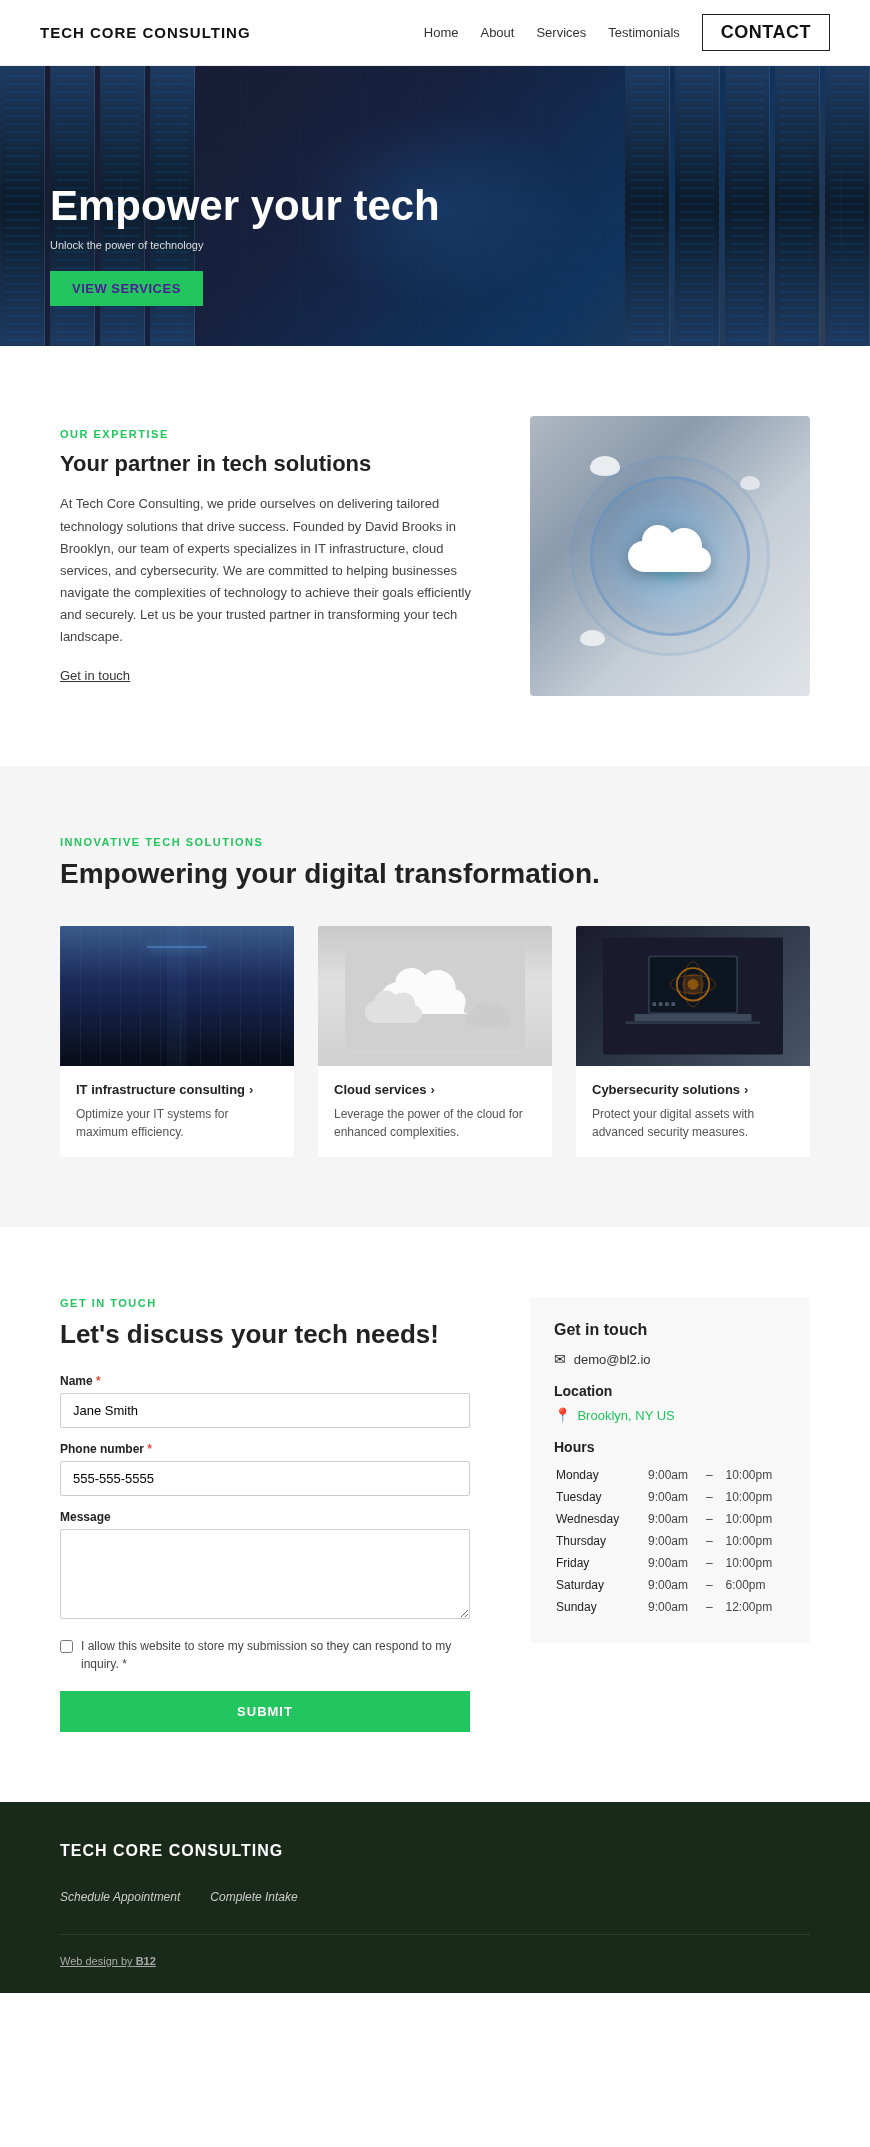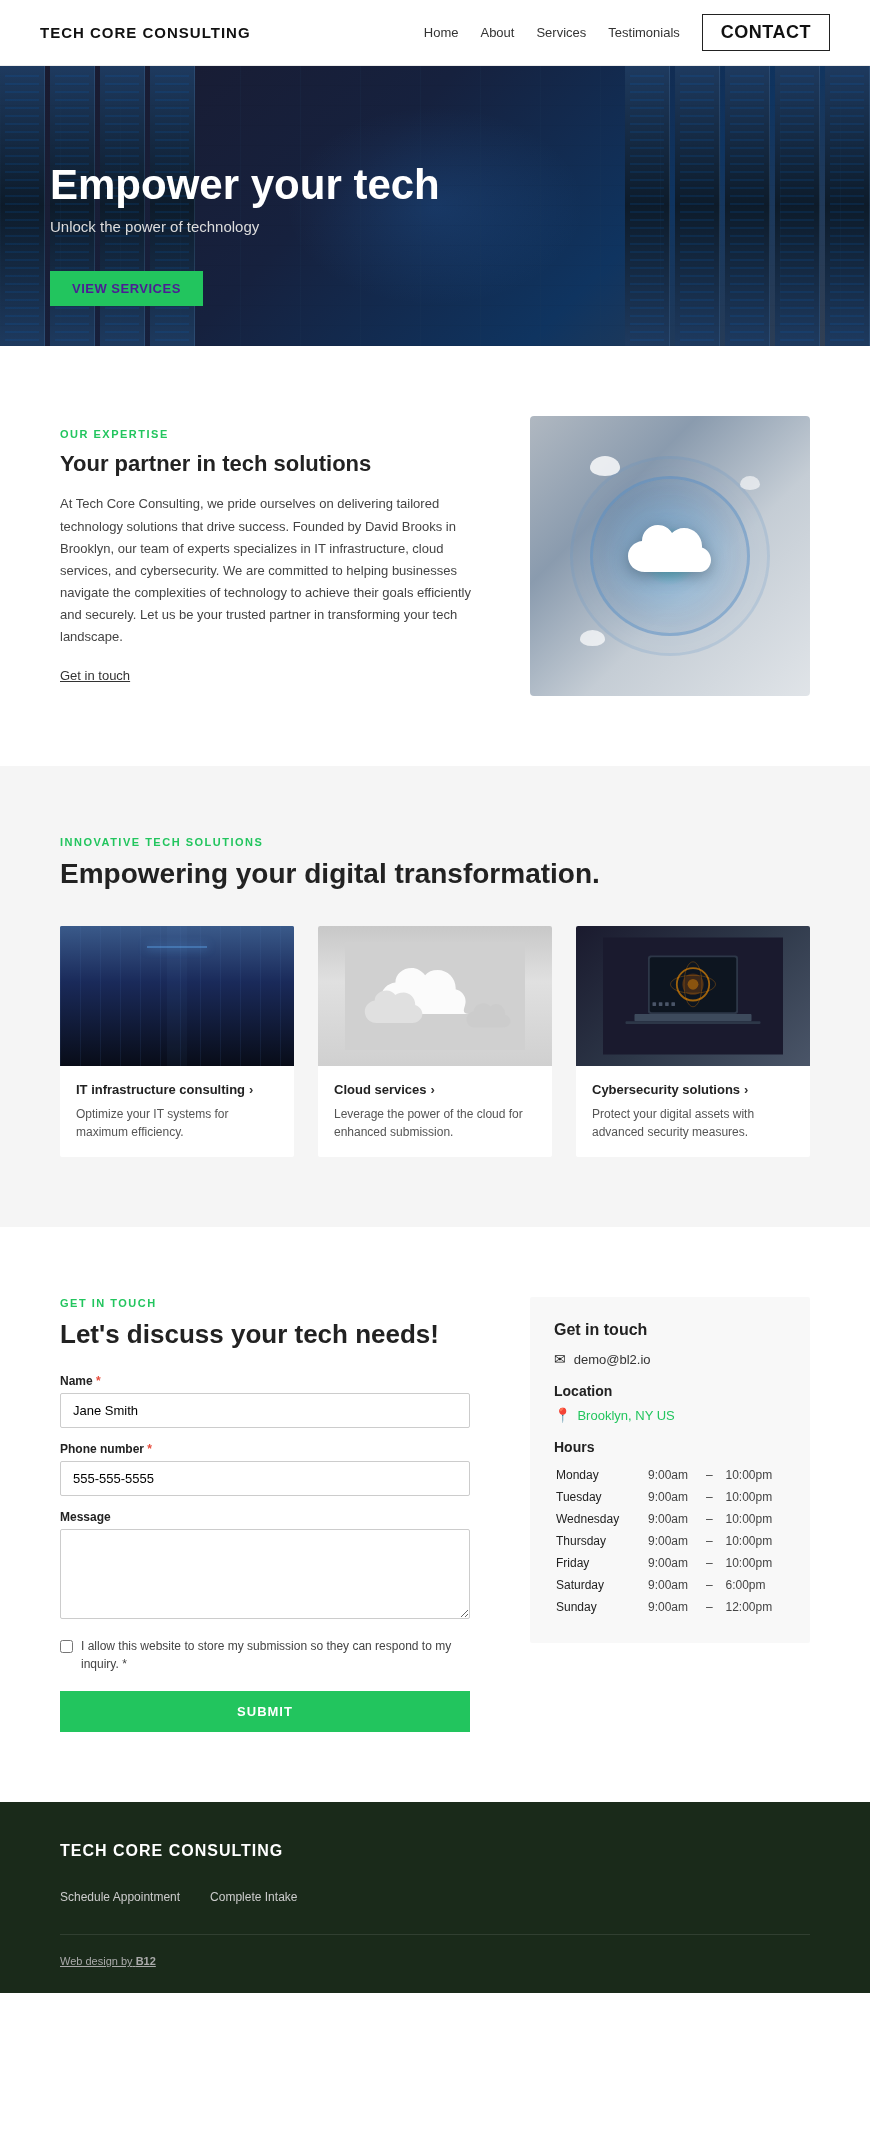--- a/index.html
+++ b/index.html
@@ -39,21 +39,21 @@
       position: absolute; top: 0; bottom: 0; width: 45px;
       background: linear-gradient(180deg, #1e3a5f 0%, #0d1b2a 50%, #1e3a5f 100%);
       border-right: 1px solid rgba(100,150,200,0.2);
     }
     .rack-col::before {
       content: ''; position: absolute; inset: 5px 5px; 
       background: repeating-linear-gradient(0deg, rgba(0,100,200,0.15) 0px, rgba(0,100,200,0.15) 2px, transparent 2px, transparent 8px);
     }
     .hero-content { position: relative; z-index: 2; }
     .hero h1 { font-size: 42px; font-weight: 900; color: #fff; line-height: 1.1; margin-bottom: 10px; }
-    .hero p { font-size: 15px; color: #ddd; margin-bottom: 36px; }
+    .hero p { font-size: 11px; color: #ddd; margin-bottom: 20px; }
     .view-services-btn {
       background: #22c55e; color: #4c1d95; border: none; padding: 10px 22px;
       font-size: 13px; font-weight: 700; cursor: pointer; text-transform: uppercase;
       letter-spacing: 0.5px;
     }
 
     
     .about-section {
       padding: 70px 60px; display: flex; gap: 50px; align-items: center;
     }
@@ -153,21 +153,21 @@
     .hours-table tr td:first-child { width: 90px; font-weight: 500; color: #222; }
     .hours-table tr td:nth-child(2), .hours-table tr td:nth-child(4) { color: #444; }
     .hours-table tr td:nth-child(3) { padding: 0 6px; color: #444; }
 
     
     footer {
       background: #1a2a1a; padding: 40px 60px 24px;
     }
     .footer-logo { font-weight: 900; font-size: 16px; color: #fff; letter-spacing: 1px; margin-bottom: 30px; }
     .footer-links { display: flex; gap: 30px; margin-bottom: 30px; }
-    .footer-links a { color: #ccc; font-size: 12px; text-decoration: none; }
+    .footer-links a { color: #ccc; font-size: 12px; text-decoration: none; font-style: italic; }
     .footer-bottom { border-top: 1px solid rgba(255,255,255,0.1); padding-top: 16px; }
     .footer-bottom a { font-size: 11px; color: #aaa; text-decoration: underline; }
     .footer-bottom strong { font-weight: 900; color: #aaa; }
   </style>
 </head>
 <body>
 
 <header>
   <div class="logo">TECH CORE CONSULTING</div>
   <nav>
@@ -262,21 +262,21 @@
           <path d="M75,90 H35 C27,90 22,84 22,77 C22,71 27,66 33,65 C33,59 39,54 46,54 C50,54 54,56 56,59 C58,57 61,56 65,56 C72,56 78,62 78,69 C78,69.3 78,69.7 77.9,70 C82,71.5 86,75 86,80 C86,85 81,90 75,90 Z" fill="#e0e0e0"></path>
 
           <path d="M175,95 H145 C139,95 135,91 135,86 C135,81 139,78 143,77 C143,72 148,68 154,68 C157,68 160,69.5 162,72 C163,70 165,69 168,69 C173,69 178,74 178,80 C178,80.2 178,80.5 177.9,80.7 C181,81.7 184,84.5 184,88 C184,92 180,95 175,95 Z" fill="#cccccc"></path>
         </svg>
       </div>
       <div class="service-body">
         <div class="service-title">
           <span>Cloud services</span>
           <span class="arrow">›</span>
         </div>
-        <div class="service-desc">Leverage the power of the cloud for enhanced submission.</div>
+        <div class="service-desc">Leverage the power of the cloud for enhanced complexities.</div>
       </div>
     </div>
 
     <div class="service-card">
       <div class="service-img laptop">
         <svg viewBox="0 0 200 130" style="width:180px;height:120px;">
           <rect width="200" height="130" fill="#1a1a2e"></rect>
 
           <rect x="50" y="20" width="100" height="65" rx="3" fill="#2d3748"></rect>
           <rect x="52" y="22" width="96" height="61" rx="2" fill="#0d1520"></rect>

